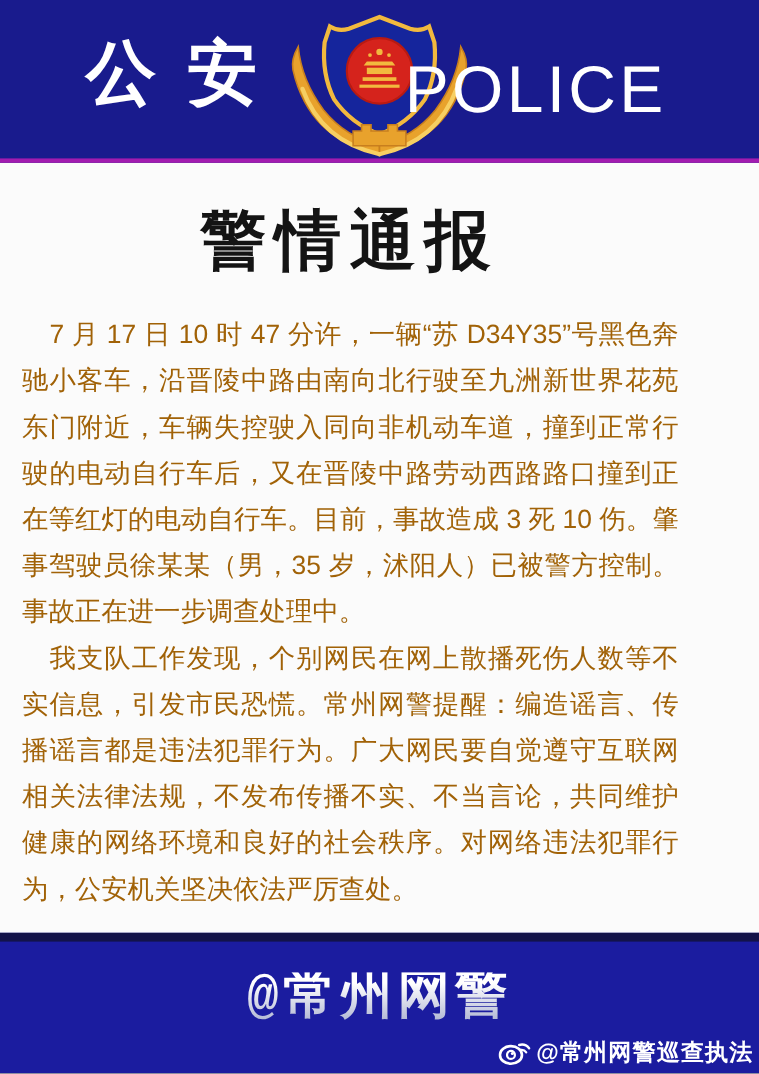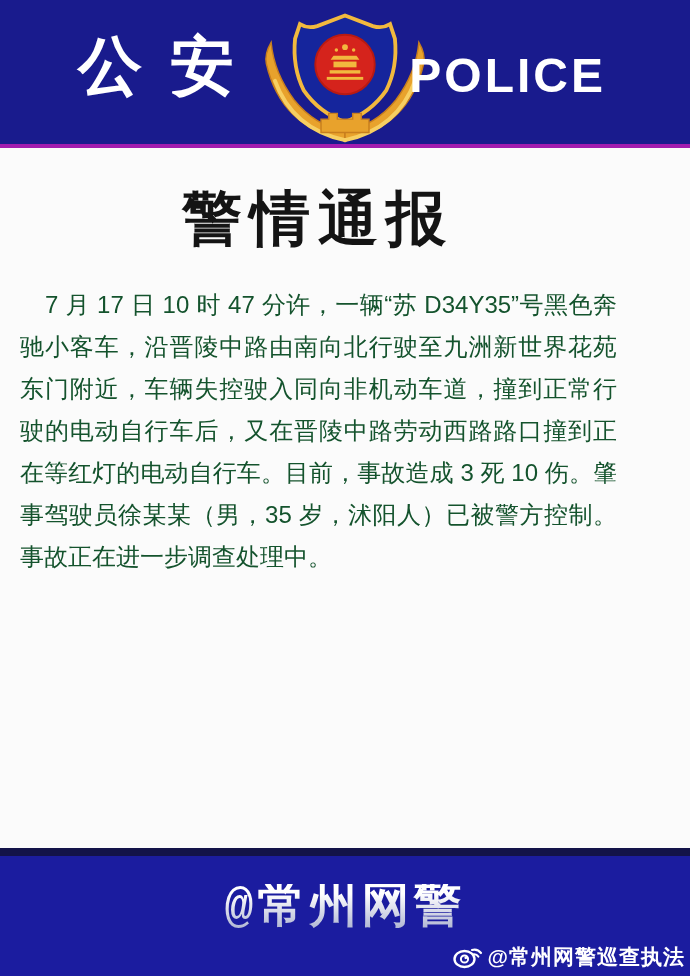--- a/index.html
+++ b/index.html
@@ -13,38 +13,38 @@
     position:absolute;top:0;left:0;width:690px;height:144px;
     background:#191b8d;border-bottom:4px solid #a21caf;
   }
   .header-left{
     position:absolute;left:78px;top:34px;
     color:#ffffff;font-size:64px;font-weight:bold;
     letter-spacing:28px;line-height:1;white-space:nowrap;
   }
   .header-right{
     position:absolute;right:84px;top:52px;
-    color:#ffffff;font-size:48px;font-weight:bold;
+    color:#ffffff;font-size:60px;font-weight:normal;
     letter-spacing:3px;line-height:1;white-space:nowrap;
   }
   .emblem{
     position:absolute;left:50%;top:4px;transform:translateX(-50%);
     width:190px;height:142px;
   }
   
   .main{position:absolute;top:148px;left:0;width:636px;}
   .title{
     margin:38px 0 0 0;text-align:center;
     font-family:"Liberation Serif","DejaVu Serif",serif;
     font-weight:600;font-size:60px;letter-spacing:8px;
     color:#141414;line-height:1.1;
   }
   .body-text{
     margin:32px 19px 0 20px;
-    font-size:24px;line-height:42px;color:#14532d;
+    font-size:24px;line-height:42px;color:#a16207;
     text-align:justify;
   }
   .body-text p{margin:0;text-indent:25px;}
   
   .footer{
     position:absolute;left:0;bottom:0;width:690px;height:120px;
     background:#1b1c9f;border-top:8px solid #131349;
   }
   .footer-handle{
     position:absolute;left:0;top:28px;width:100%;
@@ -93,20 +93,21 @@
       <path d="M70,120 h8 v-6 h9 v6 h16 v-6 h9 v6 h8 v14 h-50 z" fill="#e8a22c" stroke="#c87f1e" stroke-width="1.5"></path>
     </svg>
 
     <div class="header-right">POLICE</div>
   </div>
 
   <div class="main">
     <h1 class="title">警情通报</h1>
     <div class="body-text">
       <p>7 月 17 日 10 时 47 分许，一辆“苏 D34Y35”号黑色奔驰小客车，沿晋陵中路由南向北行驶至九洲新世界花苑东门附近，车辆失控驶入同向非机动车道，撞到正常行驶的电动自行车后，又在晋陵中路劳动西路路口撞到正在等红灯的电动自行车。目前，事故造成 3 死 10 伤。肇事驾驶员徐某某（男，35 岁，沭阳人）已被警方控制。事故正在进一步调查处理中。</p>
+      <p>我支队工作发现，个别网民在网上散播死伤人数等不实信息，引发市民恐慌。常州网警提醒：编造谣言、传播谣言都是违法犯罪行为。广大网民要自觉遵守互联网相关法律法规，不发布传播不实、不当言论，共同维护健康的网络环境和良好的社会秩序。对网络违法犯罪行为，公安机关坚决依法严厉查处。</p>
     </div>
   </div>
 
   <div class="footer">
     <div class="footer-handle">@常州网警</div>
     <div class="footer-watermark">
       <svg class="weibo-icon" viewBox="0 0 30 26" xmlns="http://www.w3.org/2000/svg">
         <ellipse cx="11.5" cy="16" rx="10" ry="8" fill="none" stroke="#ffffff" stroke-width="2.4"></ellipse>
         <circle cx="11.5" cy="16" r="3.6" fill="none" stroke="#ffffff" stroke-width="2"></circle>
         <circle cx="12.8" cy="14.8" r="1.4" fill="#ffffff"></circle>

